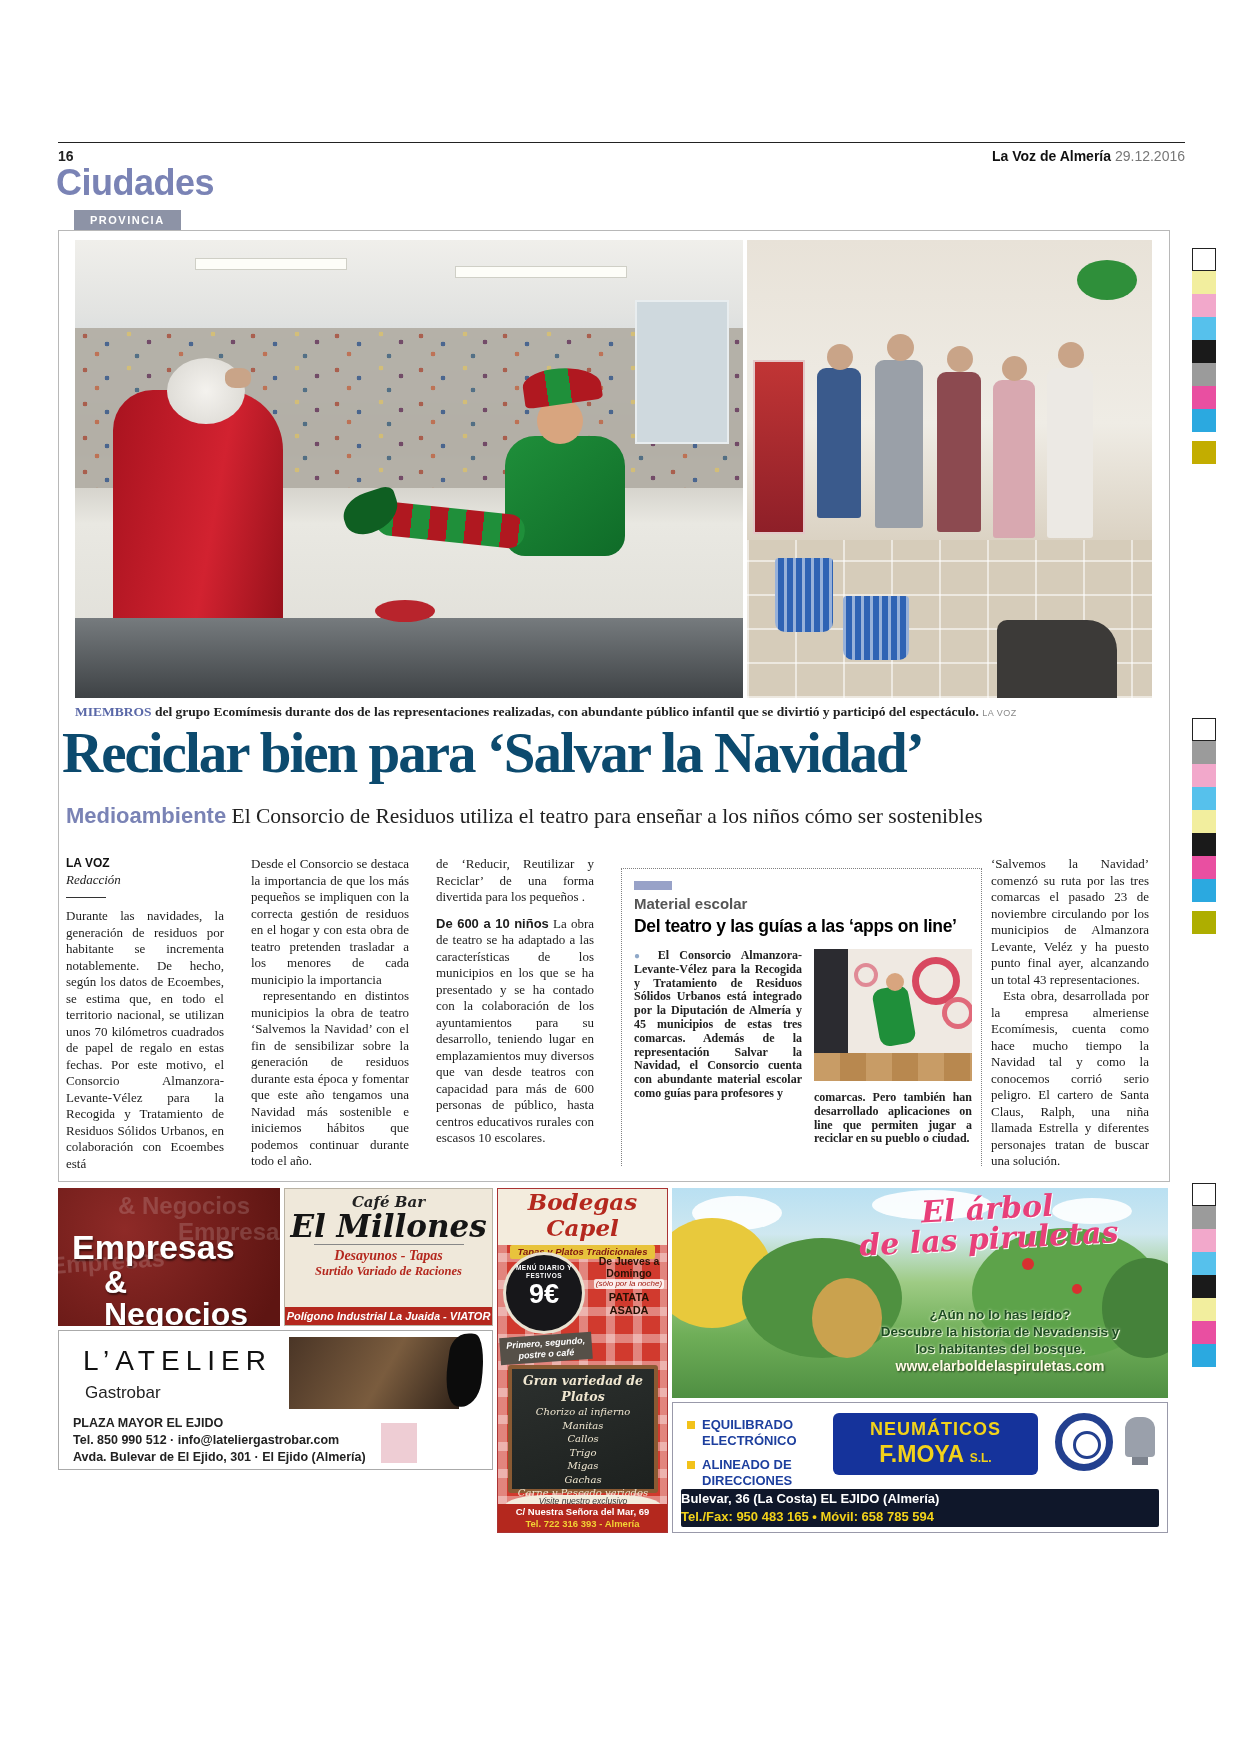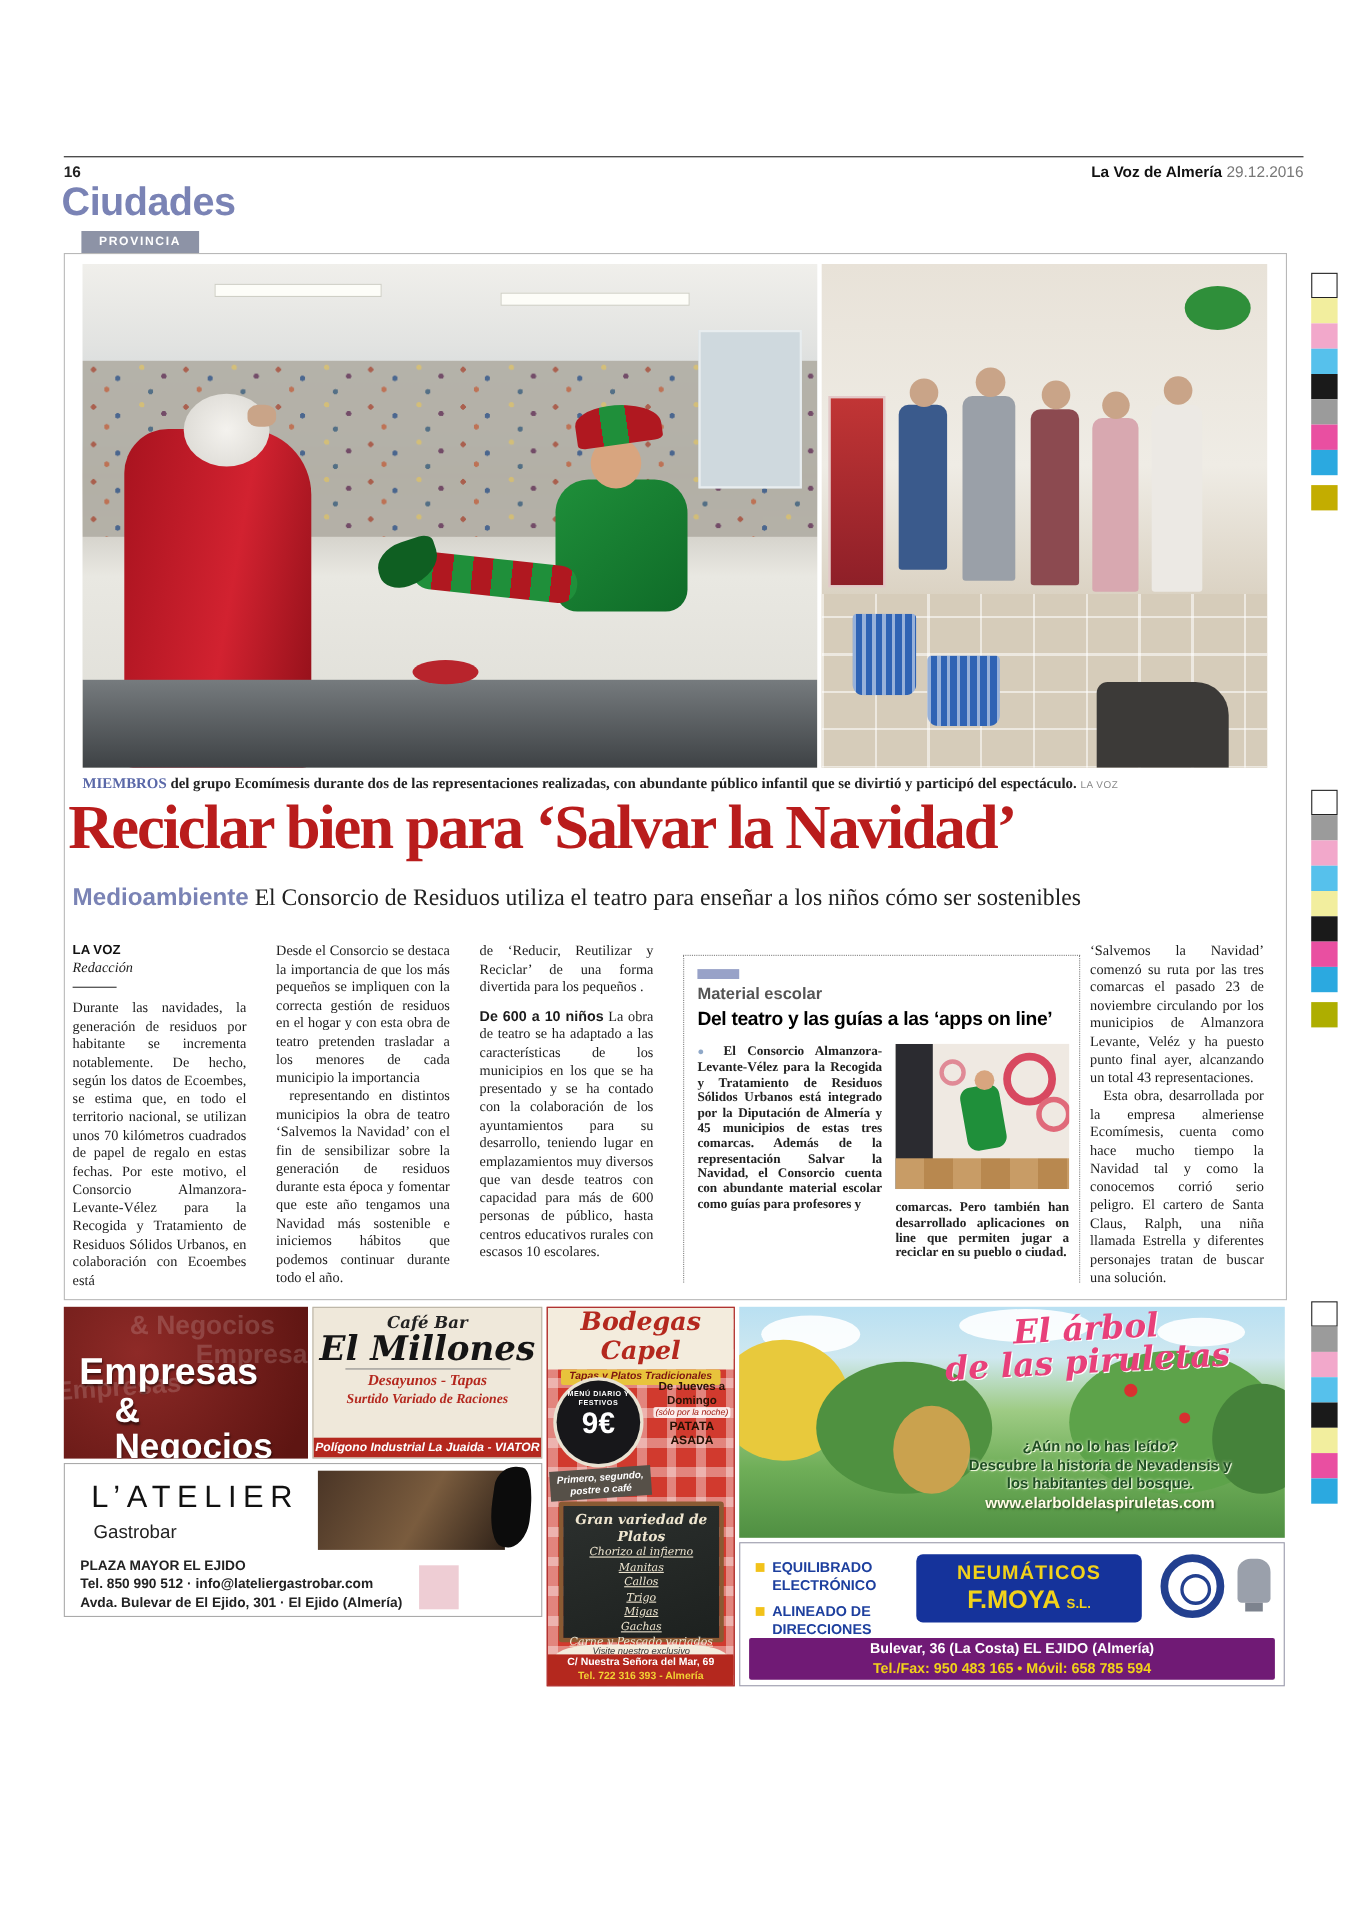--- a/index.html
+++ b/index.html
@@ -37,21 +37,21 @@
       repeating-linear-gradient(90deg,rgba(255,255,255,.55) 0 2px,transparent 2px 48px),
       repeating-linear-gradient(0deg,rgba(255,255,255,.55) 0 2px,transparent 2px 34px),
       #d6ccba;}
   .kid{border-radius:9px 9px 3px 3px;}
   .head{border-radius:50%;background:#c9a488;}
   .basket{border-radius:4px 4px 10px 10px;background:
       repeating-linear-gradient(90deg,rgba(255,255,255,.5) 0 3px,transparent 3px 9px),#2f63b4;}
   .caption{left:75px;top:704px;width:1080px;font:bold 13.5px "Liberation Serif",serif;color:#222;}
   .caption .lead{color:#5a68a8;}
   .caption .credit{font:9px "Liberation Sans",sans-serif;color:#888;letter-spacing:.5px;}
-  .headline{left:62px;top:722px;width:1100px;font:bold 57px/62px "Liberation Serif",serif;color:#b91c1c;letter-spacing:-2px;}
+  .headline{left:62px;top:722px;width:1100px;font:bold 57px/62px "Liberation Serif",serif;color:#0c4a6e;letter-spacing:-2px;}
   .subhead{left:66px;top:803px;width:1096px;font:21.5px "Liberation Serif",serif;color:#222;}
   .subhead .kick{font:bold 22px "Liberation Sans",sans-serif;color:#7a83b5;}
   
   .col{top:856px;width:158px;font:13px/16.5px "Liberation Serif",serif;text-align:justify;color:#1b1b1b;}
   .col p{margin:0;}
   .col p+p{text-indent:12px;}
   .byline{font:bold 12px "Liberation Sans",sans-serif;color:#111;}
   .byline-sub{font:italic 13px "Liberation Serif",serif;margin-top:2px;}
   .byline-rule{width:40px;border-top:1.5px solid #333;margin:9px 0 10px 0;}
   .lead-in{font:bold 13px "Liberation Sans",sans-serif;}
@@ -104,21 +104,21 @@
   .capel-badge .price{font:bold 27px/28px "Liberation Sans",sans-serif;}
   .capel-ribbon{position:absolute;left:2px;top:146px;width:92px;background:#565048;color:#fff;
      font:italic bold 9px/10.5px "Liberation Sans",sans-serif;text-align:center;padding:3px 0;transform:rotate(-4deg);}
   .capel-right{position:absolute;left:96px;top:66px;width:70px;text-align:center;}
   .capel-right .days{font:bold 10.5px/12px "Liberation Sans",sans-serif;color:#2a1205;}
   .capel-right .note{font:italic 8px/10px "Liberation Sans",sans-serif;color:#a01c12;background:rgba(255,255,255,.8);border-radius:2px;}
   .capel-right .dish{font:bold 11px/13px "Liberation Sans",sans-serif;color:#241003;margin-top:2px;}
   .capel-board{position:absolute;left:10px;top:176px;width:150px;height:128px;background:linear-gradient(160deg,#2c302e,#1d211f);
      border:4px solid #8a5a33;border-radius:3px;box-sizing:border-box;text-align:center;color:#efe6d0;}
   .capel-board .bt{font:italic bold 12.5px/16px "DejaVu Serif",serif;margin-top:4px;}
-  .capel-board .bi{font:italic 10px/13.5px "DejaVu Serif",serif;text-decoration:underline;}
+  .capel-board .bi{font:italic 10px/13.5px "DejaVu Serif",serif;}
   .capel-visit{position:absolute;left:6px;top:306px;width:158px;background:#f3ecdd;text-align:center;
      border-radius:40% 40% 0 0/18px;padding:2px 0 1px;}
   .capel-visit .v1{font:italic 8.5px/9px "Liberation Sans",sans-serif;color:#333;}
   .capel-visit .v2{font:bold 10.5px/12px "Liberation Sans",sans-serif;color:#222;letter-spacing:1px;}
   .capel-foot{position:absolute;left:0;bottom:0;width:100%;background:#b4281e;text-align:center;padding:2px 0;}
   .capel-foot .a1{font:bold 9.5px/12px "Liberation Sans",sans-serif;color:#fff;}
   .capel-foot .a2{font:bold 9.5px/12px "Liberation Sans",sans-serif;color:#f2d234;}
   .ad-piruletas{left:672px;top:1188px;width:496px;height:210px;
      background:linear-gradient(180deg,#b9e0f2 0%,#cfe8f0 22%,#9ecb84 45%,#6fae58 70%,#4f8f42 100%);}
   .cloud{position:absolute;background:#fff;border-radius:50%;opacity:.9;}
@@ -136,21 +136,21 @@
      text-align:center;color:#f2d21a;}
   .moya-box .m1{font:bold 18px/24px "Liberation Sans",sans-serif;letter-spacing:1px;margin-top:4px;}
   .moya-box .m2{font:bold 23px/26px "Liberation Sans",sans-serif;}
   .moya-box .sl{font:bold 12px "Liberation Sans",sans-serif;}
   .tire{position:absolute;left:382px;top:10px;width:58px;height:58px;border-radius:50%;
      border:7px solid #23408f;background:#fff;box-sizing:border-box;}
   .tire .hub{position:absolute;left:11px;top:11px;width:22px;height:22px;border:3px solid #23408f;border-radius:50%;}
   .trophy{position:absolute;left:452px;top:14px;width:30px;height:40px;background:#9aa0ab;
      border-radius:12px 12px 4px 4px;}
   .trophy:after{content:"";position:absolute;left:7px;top:40px;width:16px;height:8px;background:#7d838e;}
-  .moya-band{position:absolute;left:8px;top:86px;width:478px;height:38px;background:#701a75;text-align:center;border-radius:2px;}
+  .moya-band{position:absolute;left:8px;top:86px;width:478px;height:38px;background:#0f172a;border-radius:2px;}
   .moya-band .a1{font:bold 13px/19px "Liberation Sans",sans-serif;color:#fff;}
   .moya-band .a2{font:bold 13px/17px "Liberation Sans",sans-serif;color:#f2d21a;}
   #reg-bars{position:absolute;left:1192px;top:0;width:26px;height:1755px;}
 </style>
 </head>
 <body>
 
 <div class="page">
 
   <div class="abs top-rule"></div>

